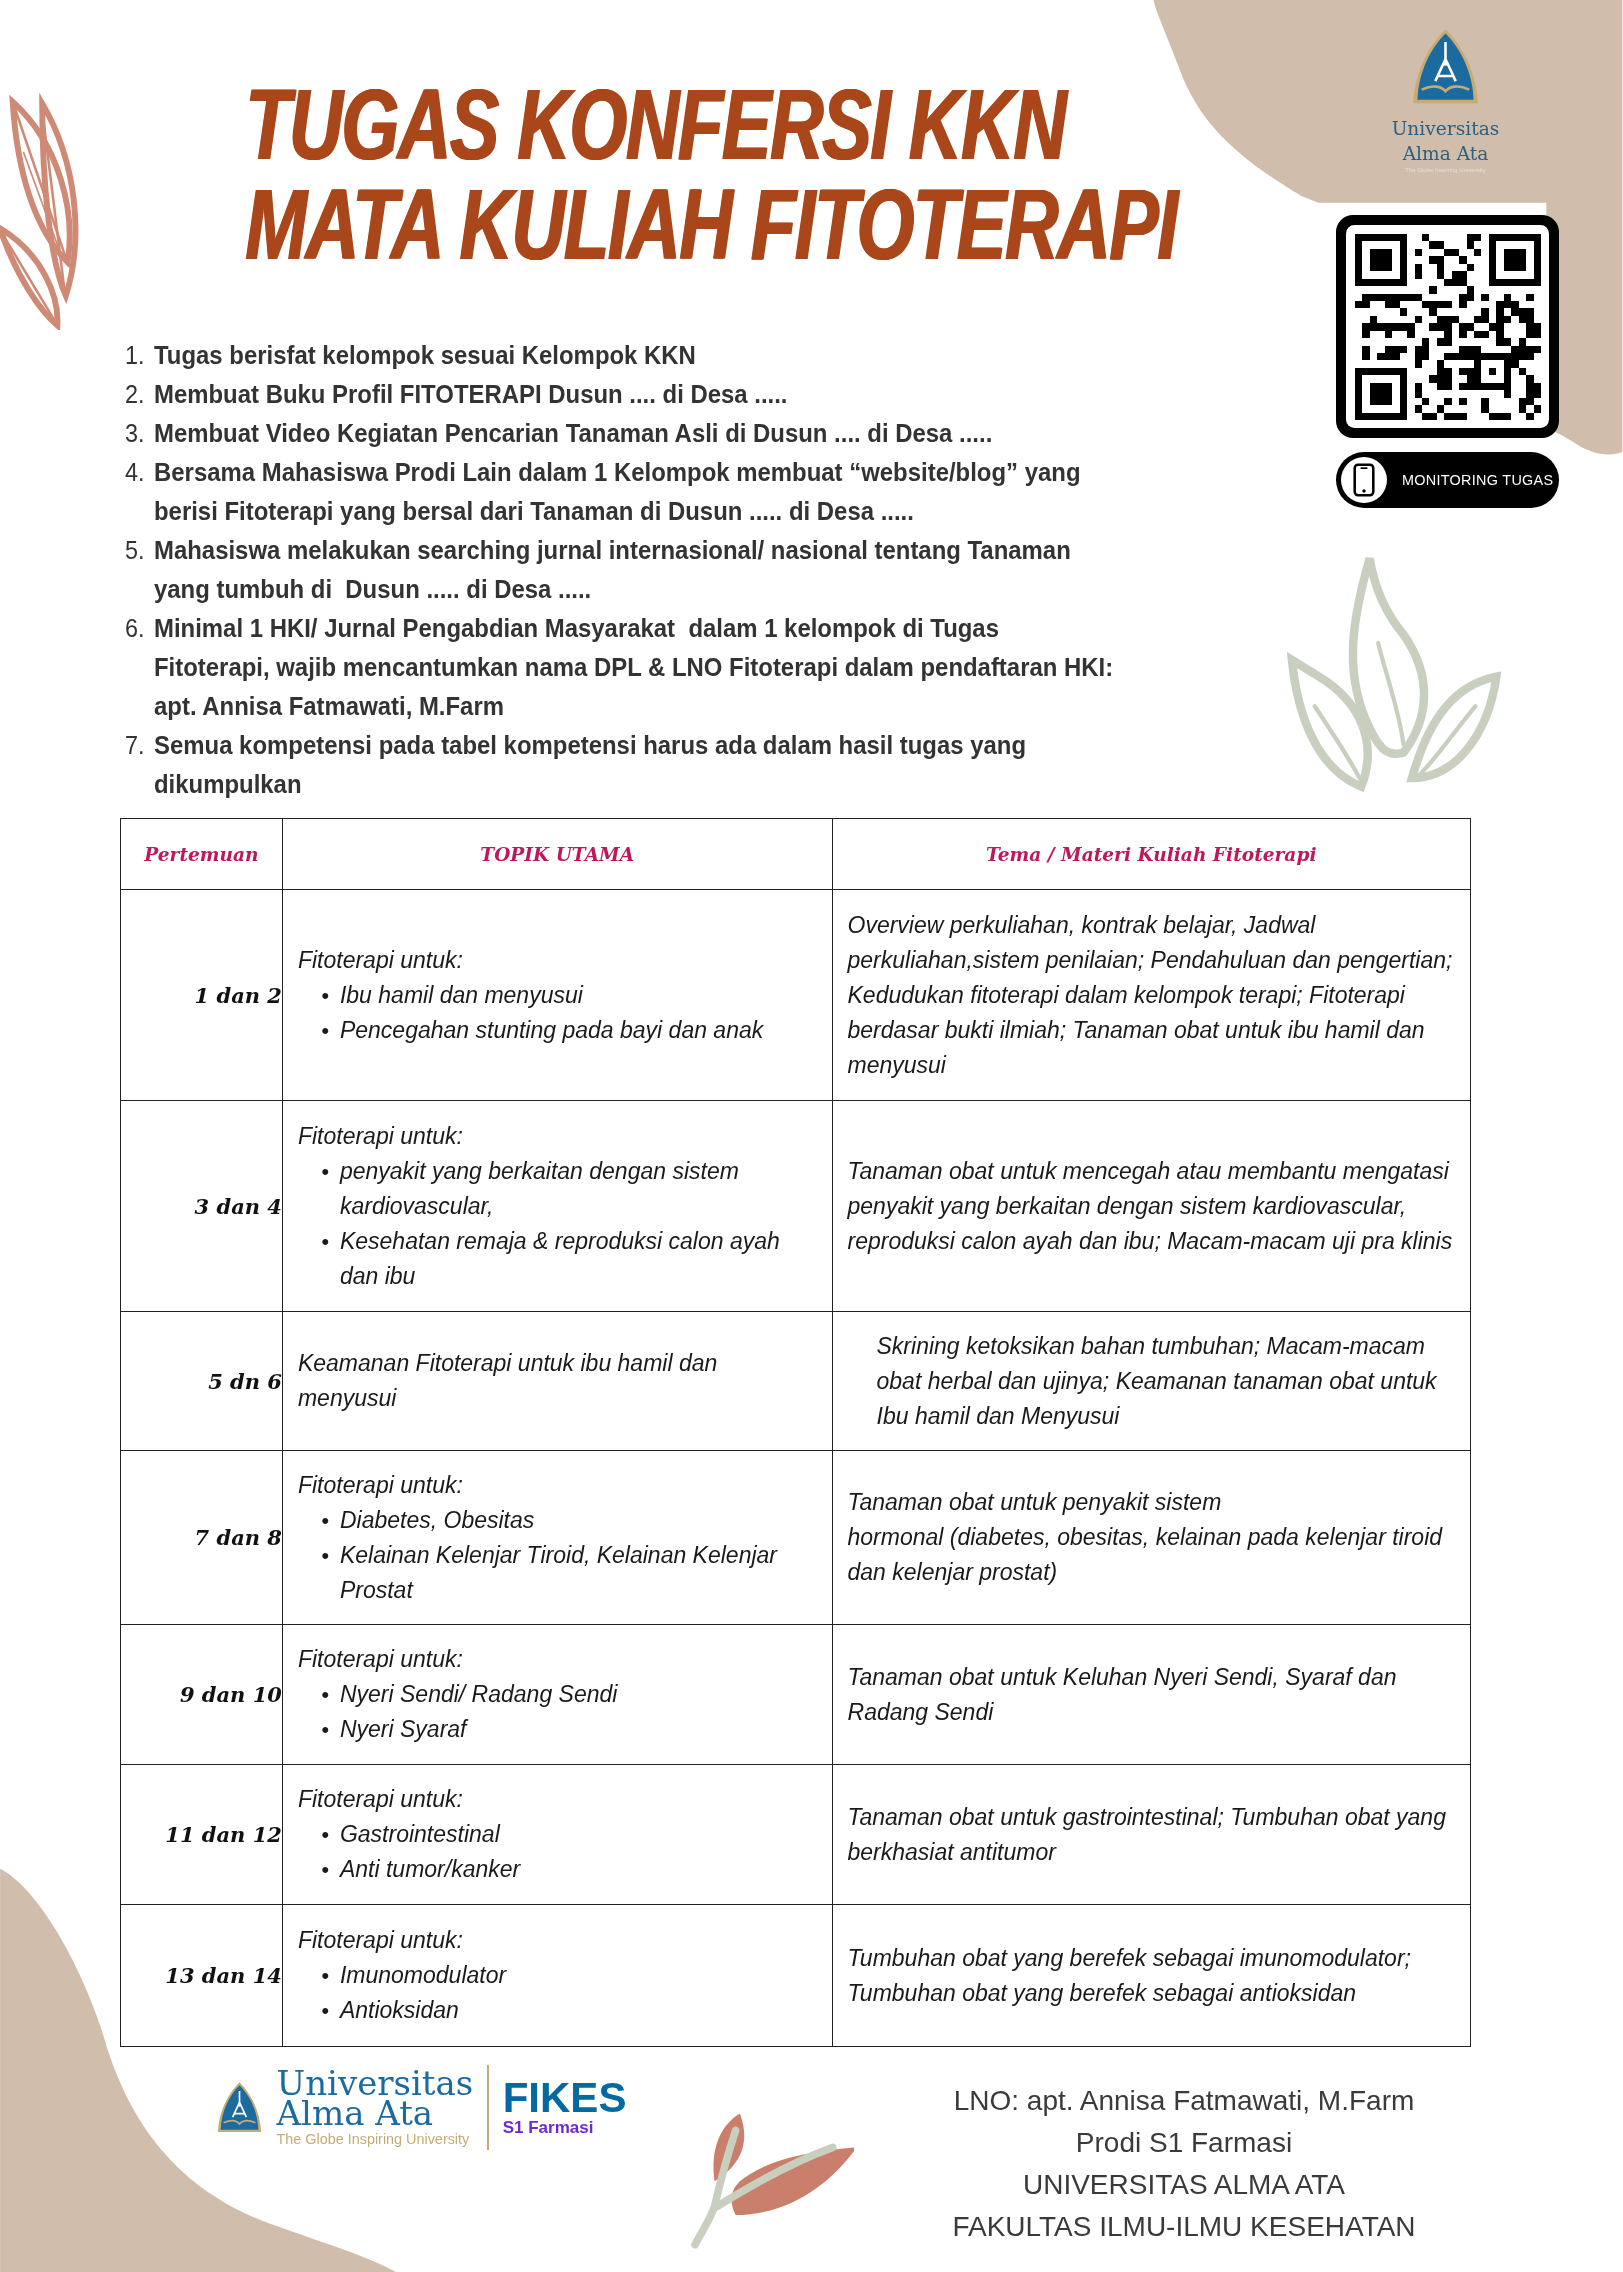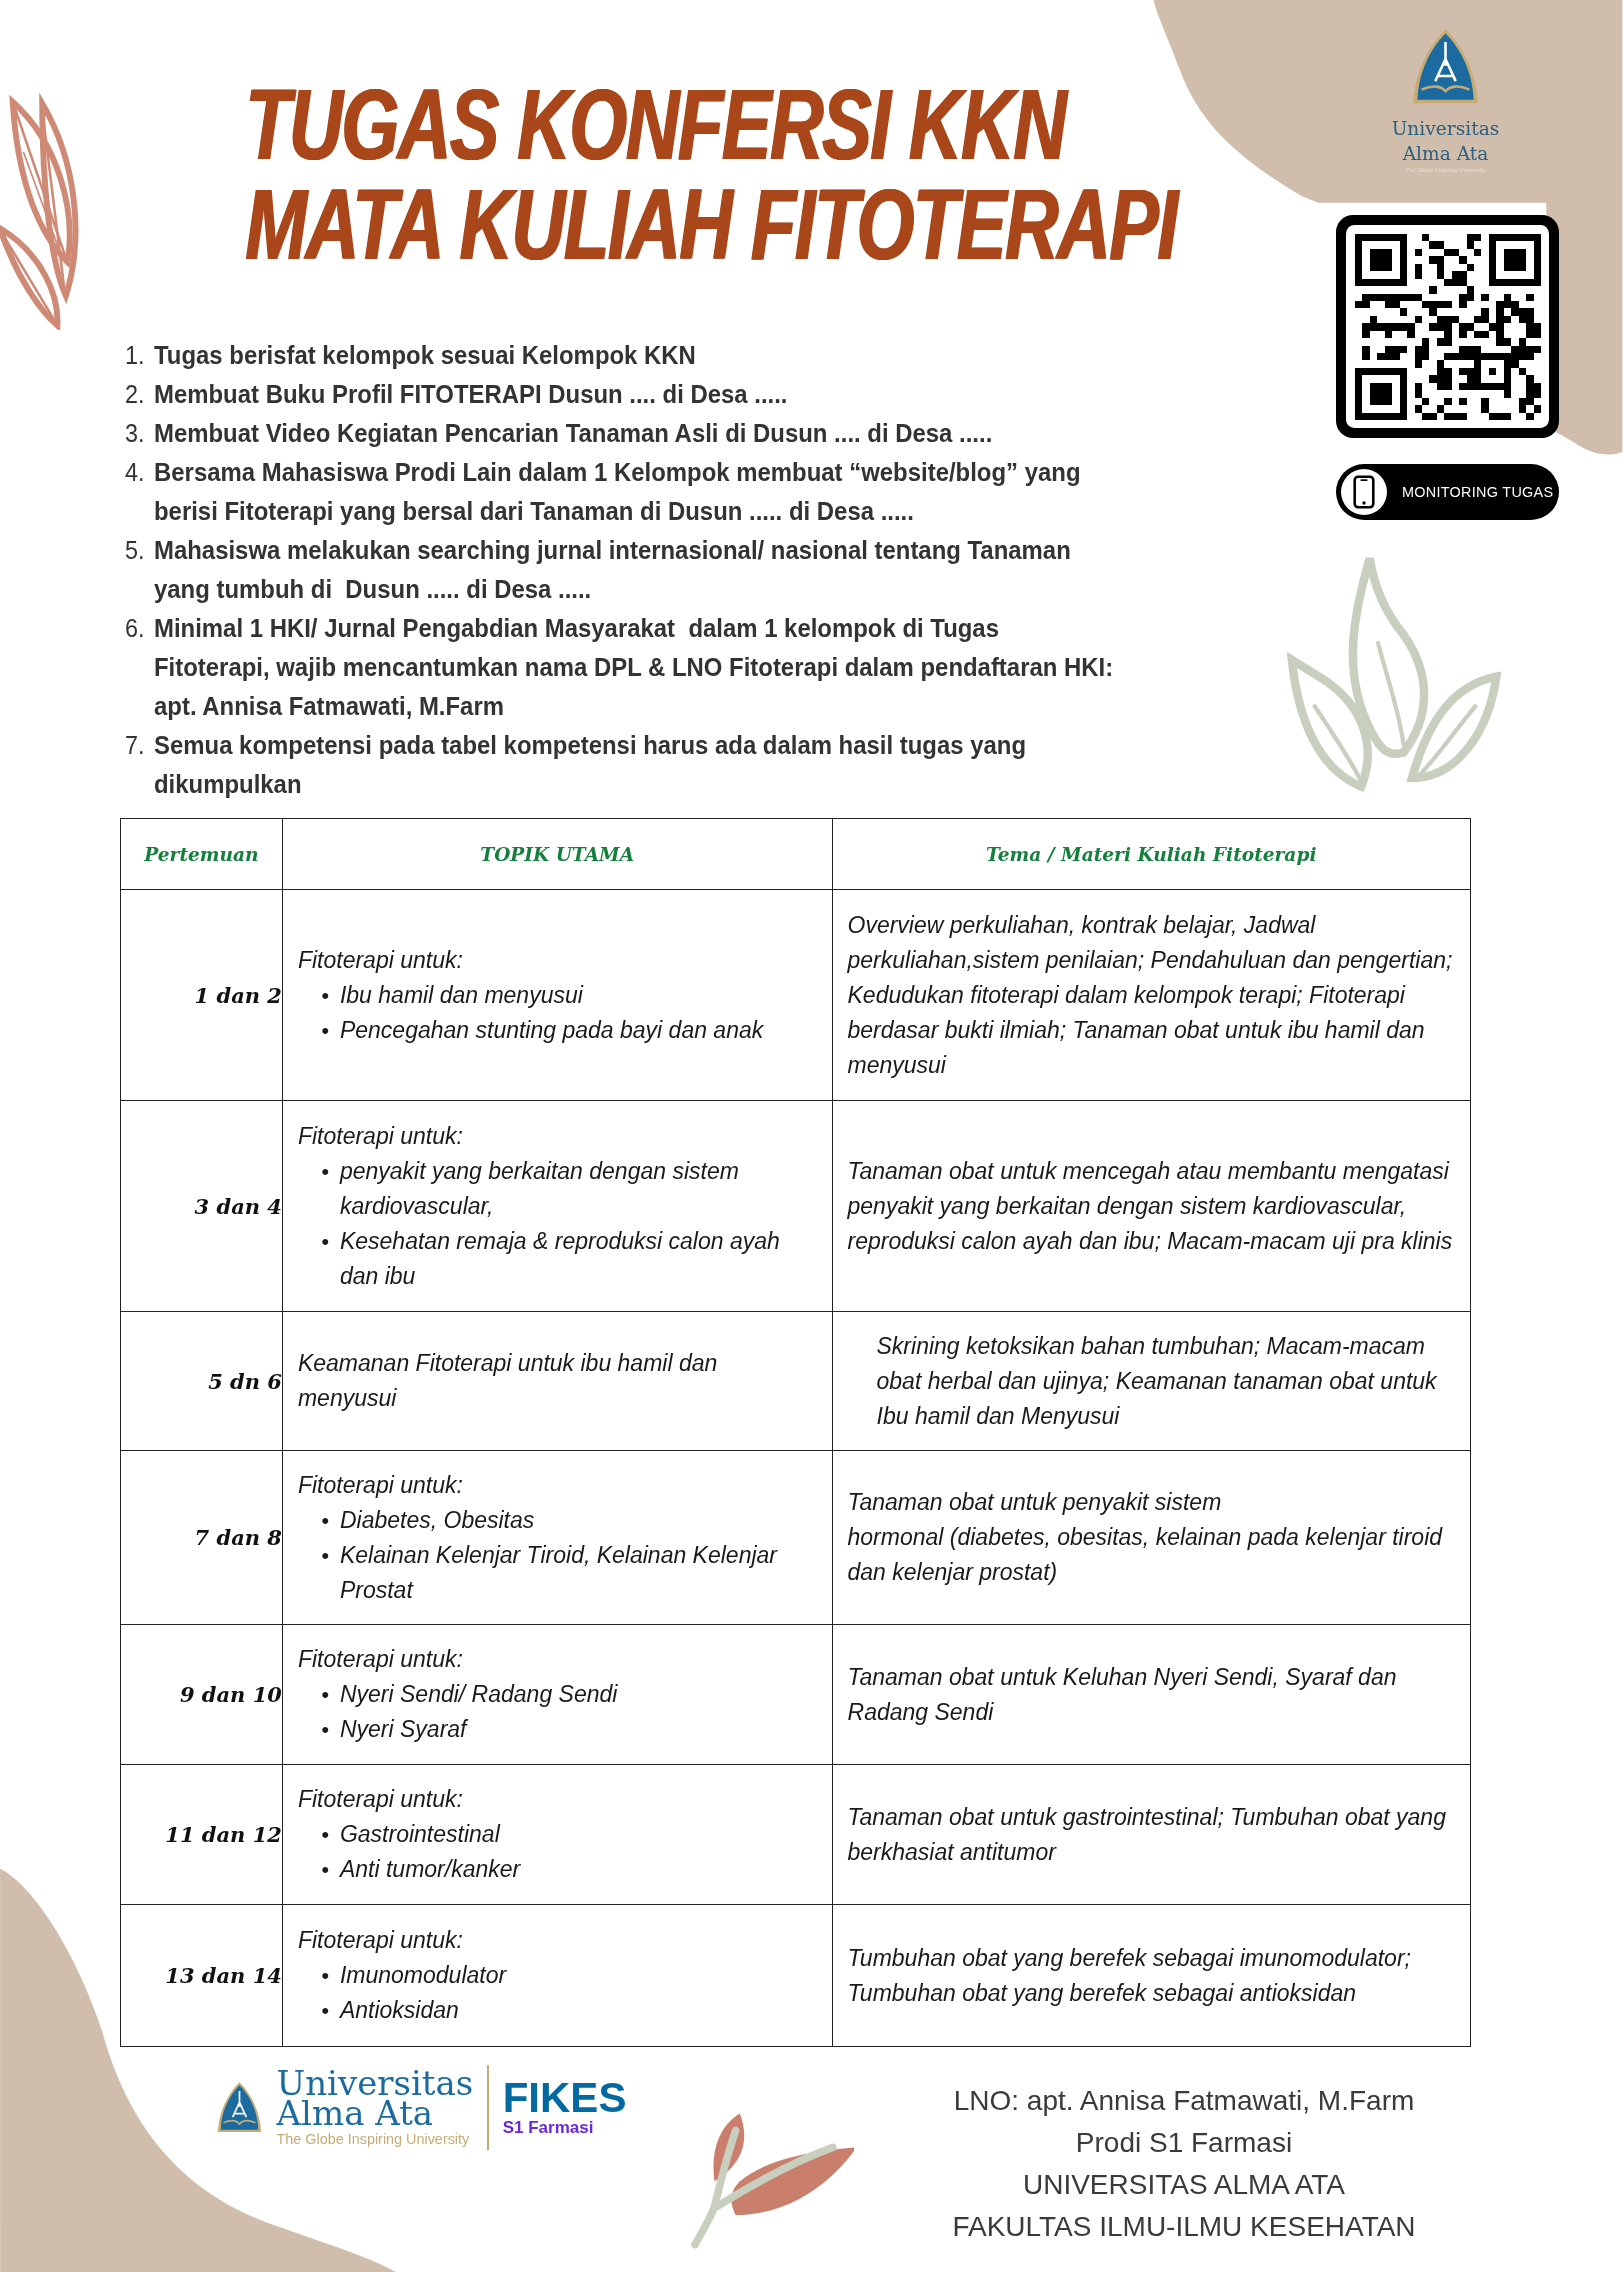--- a/index.html
+++ b/index.html
@@ -19,32 +19,32 @@
   .title div { text-shadow: 1.7px 0 0 #a9471a, -0.8px 0 0 #a9471a; }
 
   .logo-top { position: absolute; left: 1378px; top: 25px; width: 135px; z-index: 2; text-align: center; }
   .logo-top .uni { color: #2b5f80; font-family: "DejaVu Serif", serif; font-size: 18.6px; line-height: 18.6px; margin-top: 6.8px; }
   .logo-top .tag { color: #e6e0d6; font-size: 6px; margin-top: 3.4px; }
 
   .qr-wrap { position: absolute; left: 1336px; top: 215px; width: 223px; height: 223px; background: #000; border-radius: 17px; padding: 10px; z-index: 2; }
   .qr-inner { width: 100%; height: 100%; background: #fff; border-radius: 8.5px; padding: 8.5px; }
   .qr-inner svg { width: 100%; height: 100%; display: block; }
 
-  .monitor-btn { position: absolute; left: 1336px; top: 464px; width: 223px; height: 56px; background: #000; border-radius: 28px; z-index: 2; display: flex; align-items: center; cursor: pointer; }
+  .monitor-btn { position: absolute; left: 1336px; top: 452px; width: 223px; height: 56px; background: #000; border-radius: 28px; z-index: 2; display: flex; align-items: center; cursor: pointer; }
   .monitor-btn .phone { width: 46px; height: 46px; border-radius: 50%; background: #fff; margin-left: 5px; display: flex; align-items: center; justify-content: center; }
   .monitor-btn .label { color: #fff; font-size: 14.4px; margin-left: 15px; letter-spacing: 0.3px; }
 
   .tasks { position: absolute; left: 125px; top: 336px; width: 1184px; z-index: 2; list-style: none; }
   .tasks li { display: flex; font-size: 26px; line-height: 39px; color: #333; }
   .tasks .num { width: 29px; flex: none; font-weight: 400; transform: scaleX(0.9); transform-origin: left; }
   .tasks .txt { font-weight: 700; transform: scaleX(0.92); transform-origin: left; white-space: pre-wrap; width: 1226px; }
 
   table.matrix { position: absolute; left: 120px; top: 818px; width: 1351px; border-collapse: collapse; z-index: 2; background: #fff; }
   table.matrix th, table.matrix td { border: 1.7px solid #222; vertical-align: middle; font-style: italic; }
-  table.matrix th { height: 71px; font-family: "DejaVu Serif", serif; font-style: italic; font-weight: 700; font-size: 18.6px; color: #15803d; text-align: center; }
+  table.matrix th { height: 71px; font-family: "DejaVu Serif", serif; font-style: italic; font-weight: 700; font-size: 18.6px; color: #be185d; text-align: center; }
   .col1 { width: 162px; }
   .col2 { width: 550px; }
   .col3 { width: 639px; }
   td.pert { text-align: right; font-family: "DejaVu Serif", serif; font-style: italic; font-weight: 700; font-size: 21px; color: #111; margin-left: 25px; }
   td.topik, td.tema { font-size: 23px; line-height: 35px; color: #1a1a1a; padding: 8.5px 15px; }
   td.topik ul { list-style: none; padding-left: 25px; }
   td.topik li { position: relative; padding-left: 17px; }
   td.topik li::before { content: "\2022"; position: absolute; left: -1.7px; top: 0; font-size: 22px; }
   tr.r1 { height: 211px; } tr.r2 { height: 211px; } tr.r3 { height: 139px; } tr.r4 { height: 174px; }
   tr.r5 { height: 140px; } tr.r6 { height: 140px; } tr.r7 { height: 142px; }

